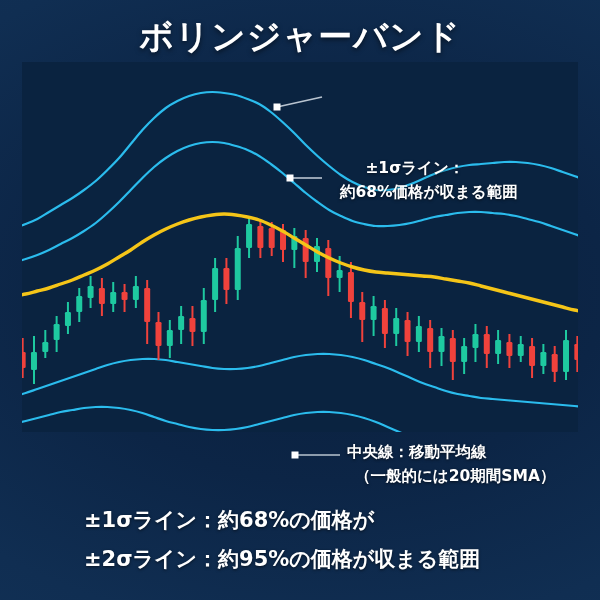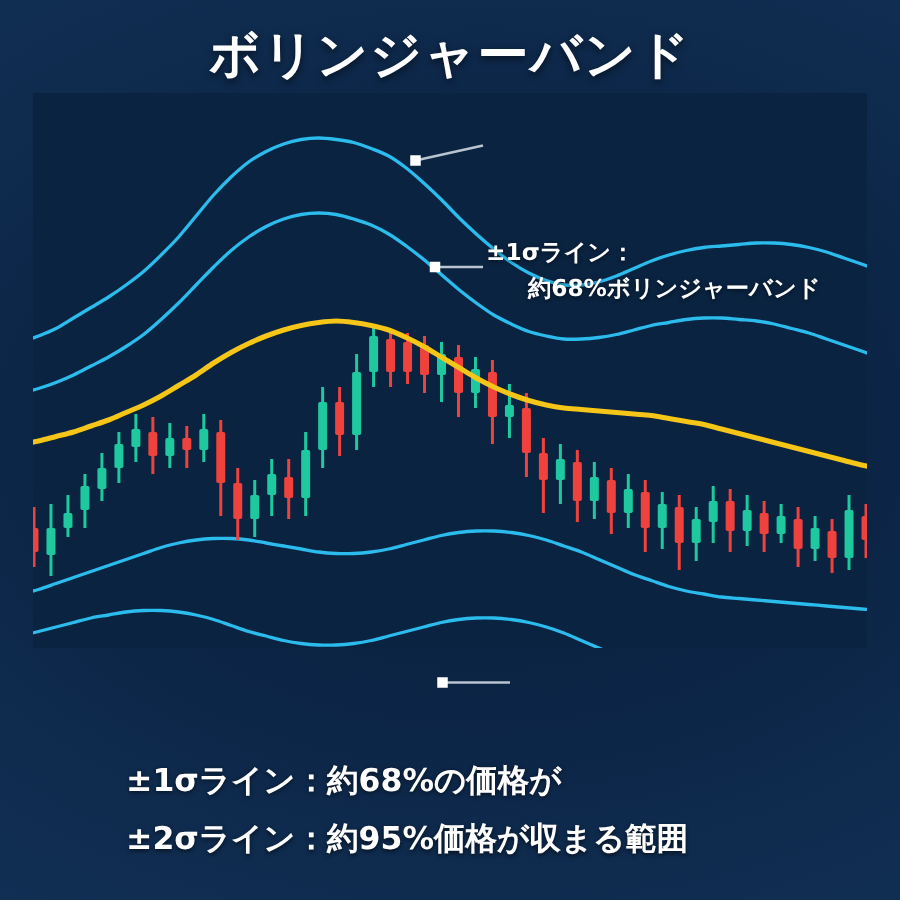--- a/index.html
+++ b/index.html
@@ -59,21 +59,21 @@
     font-weight: 700;
     line-height: 1.55;
     text-shadow: 0 1px 3px rgba(0,0,0,0.6);
     white-space: nowrap;
   }
   .annotation .line2 { display: block; }
 
   #ann-sigma3 { left: 330px; top: 85px; }
   #ann-sigma3 .line2 { padding-left: 28px; }
 
-  #ann-sigma1 { left: 324px; top: 156px; }
+  #ann-sigma1 { left: 312px; top: 156px; text-align: center; }
   #ann-sigma1 .line2 { padding-left: 28px; }
 
   #ann-middle { left: 347px; top: 440px; }
   #ann-middle .line2 { padding-left: 8px; }
 
   
   #overlay-svg {
     position: absolute;
     left: 0;
     top: 0;
@@ -341,20 +341,24 @@
         <g>
           <line x1="295" y1="455" x2="340" y2="455" stroke="#b9c4d0" stroke-width="1.6"></line>
           <rect x="291.5" y="451.5" width="7" height="7" fill="#ffffff"></rect>
         </g>
       </g>
   </svg>
 
 
   <div class="annotation" id="ann-sigma1">
     <span>±1σライン：</span>
-    <span class="line2">約68%ボリンジャーバンド</span>
+    <span class="line2">約68%価格が収まる範囲</span>
   </div>
 
+  <div class="annotation" id="ann-middle">
+    <span>中央線：移動平均線</span>
+    <span class="line2">（一般的には20期間SMA）</span>
+  </div>
 
   <div class="footnote" id="foot-1">±1σライン：約68%の価格が</div>
-  <div class="footnote" id="foot-2">±2σライン：約95%価格が収まる範囲</div>
+  <div class="footnote" id="foot-2">±2σライン：約95%の価格が収まる範囲</div>
 
 </div>
 
 </body></html>

